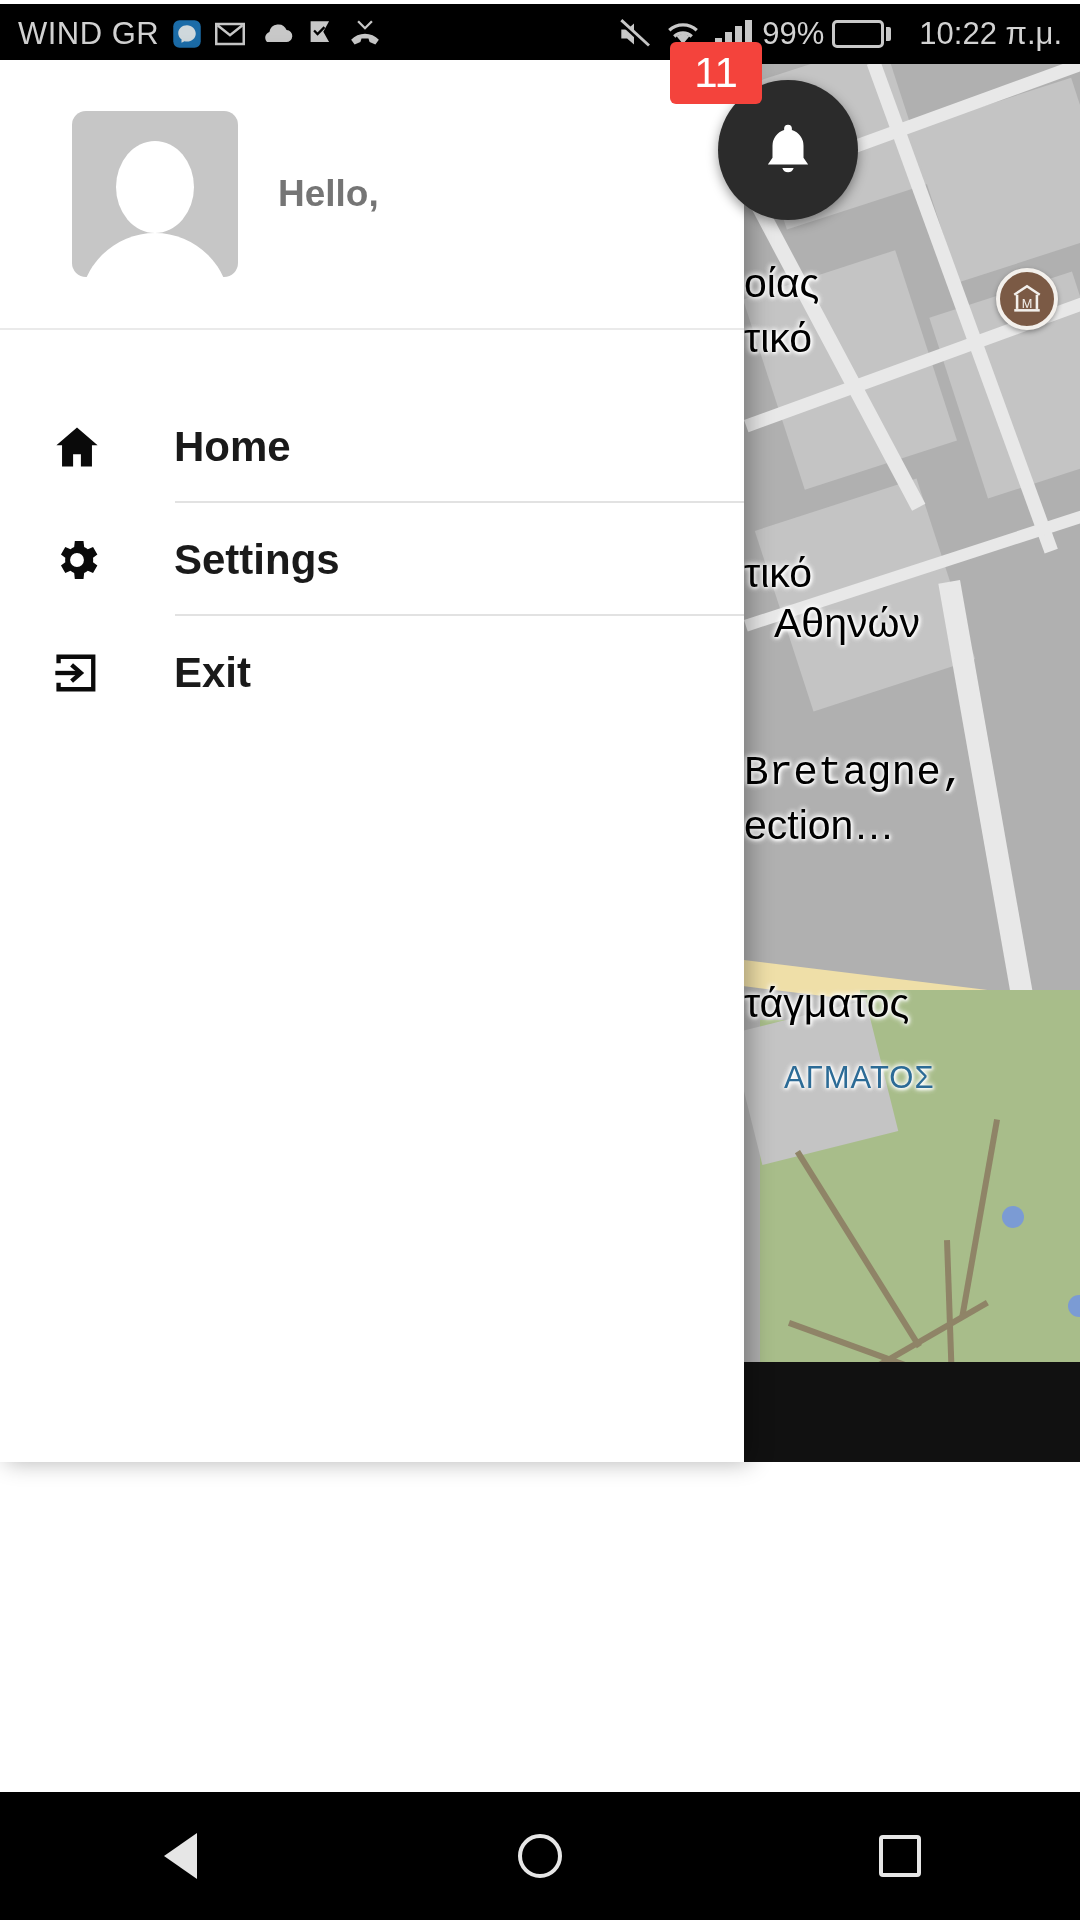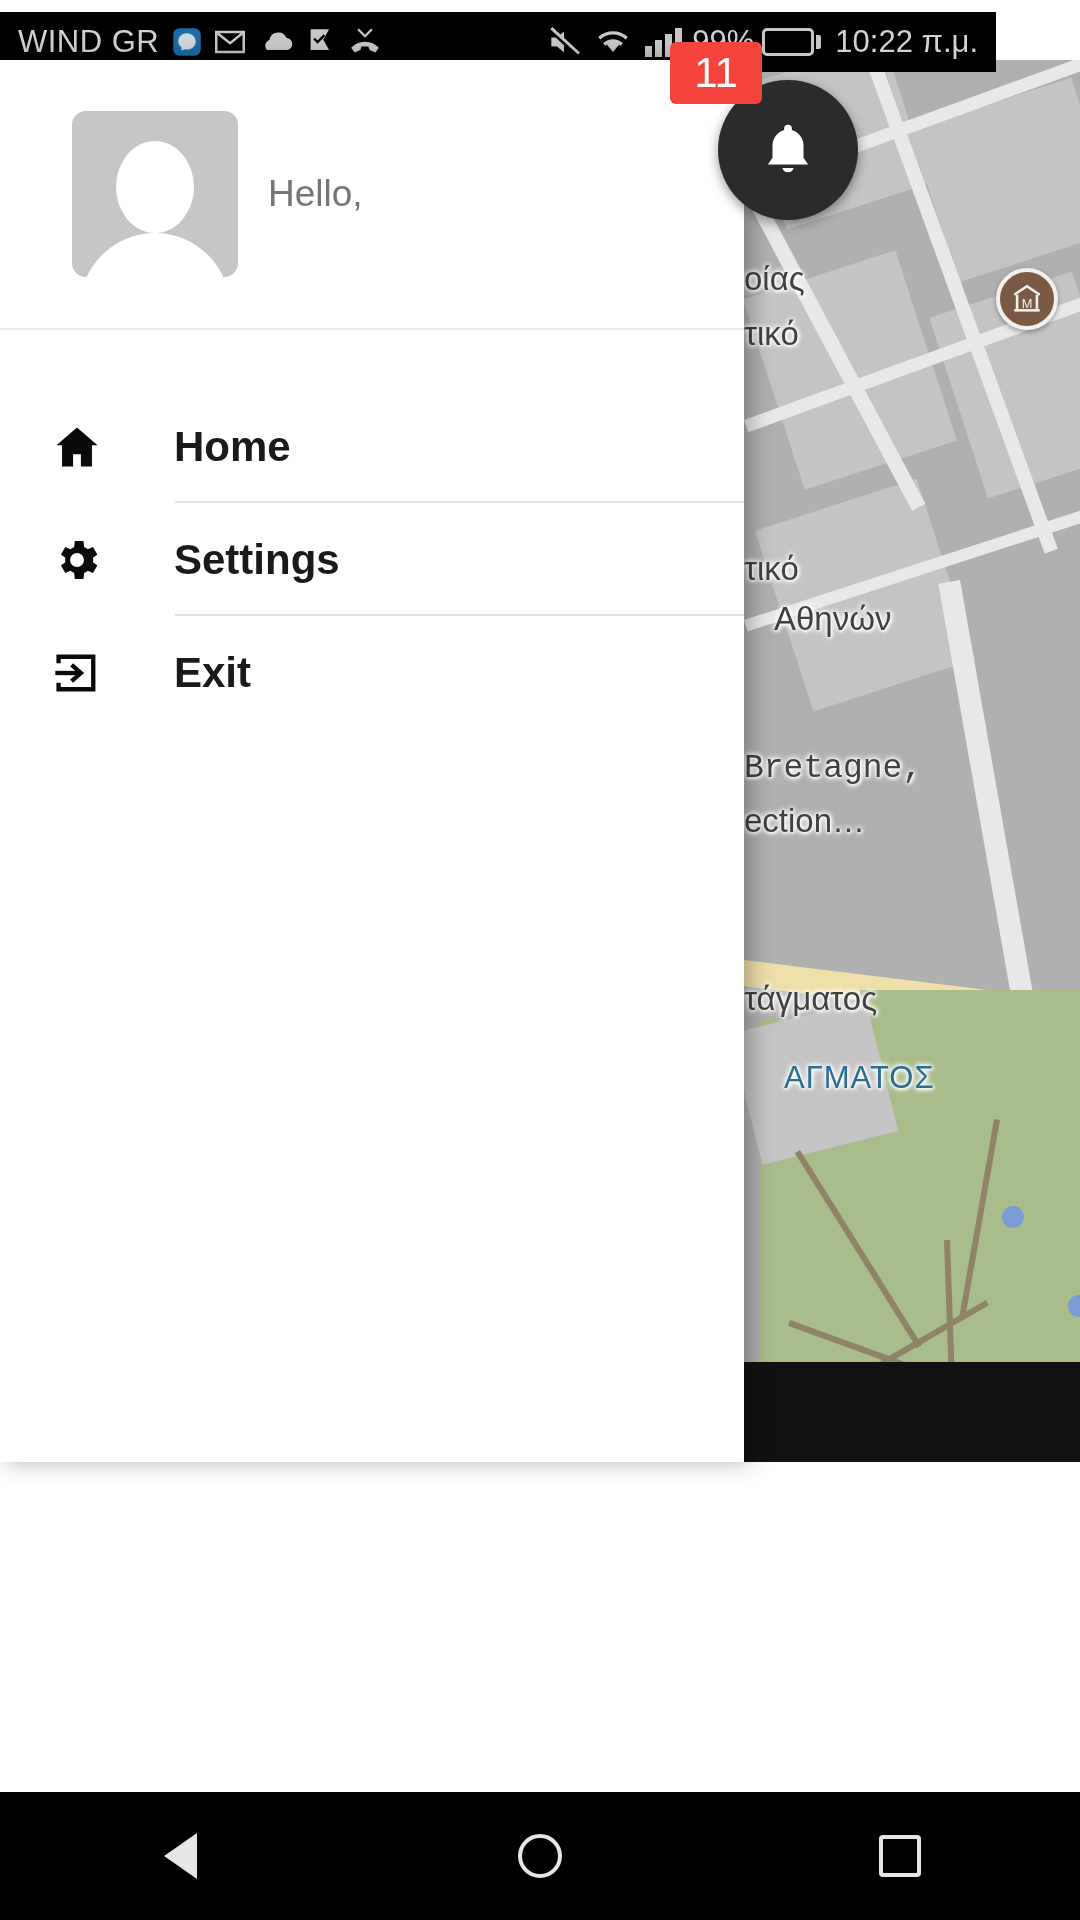--- a/index.html
+++ b/index.html
@@ -13,50 +13,50 @@
   #map-layer{
     position:absolute; left:0; top:60px; width:1080px; height:1402px;
     background:#b0b0b0; overflow:hidden;
   }
   .map-park{ position:absolute; background:#a8bd8a; }
   .map-block{ position:absolute; background:#c4c4c4; }
   .map-road{ position:absolute; background:#e8e8e8; transform-origin:0 0; }
   .map-road-y{ position:absolute; background:#efdfa8; transform-origin:0 0; }
   .map-path{ position:absolute; background:#8f8467; transform-origin:0 0; }
   .map-lbl{
-    position:absolute; color:#404040; font-size:33px; white-space:nowrap;
+    position:absolute; color:#000000; font-size:41px; white-space:nowrap;
     text-shadow:0 0 6px #fff,0 0 6px #fff,0 0 4px #fff,1px 1px 3px #fff;
   }
   .map-lbl.blue{ color:#2c6b96; font-size:31px; letter-spacing:1px; }
   .map-lbl.green{ color:#2f6b1f; font-style:italic; font-size:34px; }
   .poi{
     position:absolute; width:62px; height:62px; border-radius:50%;
     background:#7b5a45; border:4px solid #f3f0ec;
     box-shadow:0 2px 5px rgba(0,0,0,.35);
     display:flex; align-items:center; justify-content:center;
   }
   .dot-blue{ position:absolute; width:22px; height:22px; border-radius:50%;
              background:#7b9bd4; }
   #map-dark-box{
     position:absolute; left:744px; top:1362px; width:336px; height:100px;
     background:#111111;
   }
 
   
   #statusbar{
-    position:absolute; left:0; top:12px; width:996px; height:60px;
+    position:absolute; left:0; top:4px; width:1080px; height:60px;
     background:#000; color:#c8c8c8; display:flex; align-items:center;
     font-size:31px;
   }
   #carrier{ margin-left:18px; letter-spacing:.5px; color:#d2d2d2; }
   .sb-ico{ margin-left:13px; display:flex; align-items:center; }
   #sb-right{ margin-left:auto; display:flex; align-items:center;
              margin-right:18px; }
   #battery-pct{ font-size:31px; color:#d2d2d2; margin:0 8px 0 10px; }
-  #clock{ font-size:31px; color:#d2d2d2; margin-left:14px; }
+  #clock{ font-size:31px; color:#d2d2d2; margin-left:28px; }
   .batt-body{ width:52px; height:28px; border:3px solid #c8c8c8;
               border-radius:5px; padding:3px; }
   .batt-fill{ width:100%; height:100%; background:#c8c8c8; border-radius:2px; }
   .batt-tip{ width:5px; height:14px; background:#c8c8c8; margin-left:2px;
              border-radius:0 2px 2px 0; }
   .sig-bars{ display:flex; align-items:flex-end; gap:3px; height:30px; }
   .sig-bars i{ width:7px; background:#c8c8c8; display:block; }
 
   
   #drawer{
@@ -74,21 +74,21 @@
   }
   #avatar .head{
     position:absolute; left:50%; top:30px; transform:translateX(-50%);
     width:78px; height:92px; background:#fff; border-radius:50%;
   }
   #avatar .body{
     position:absolute; left:50%; top:122px; transform:translateX(-50%);
     width:150px; height:130px; background:#fff;
     border-radius:75px 75px 0 0;
   }
-  #greet-wrap{ margin-left:30px; }
+  #greet-wrap{ margin-left:40px;font-weight:bold; }
   #greet-hello{ font-size:37px; color:#757575; line-height:1.2; }
   #greet-name{ font-size:60px; color:#1a1a1a; line-height:1.25;
                margin-top:4px; }
 
   #menu{ padding-top:60px; }
   .menu-item{
     display:flex; align-items:center; height:113px; padding-left:46px;
     position:relative;
     font-weight:bold;
   }

